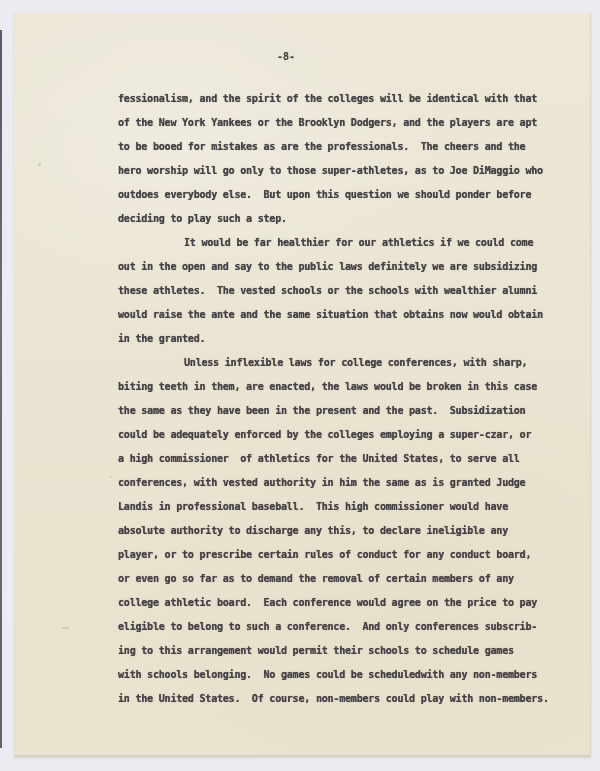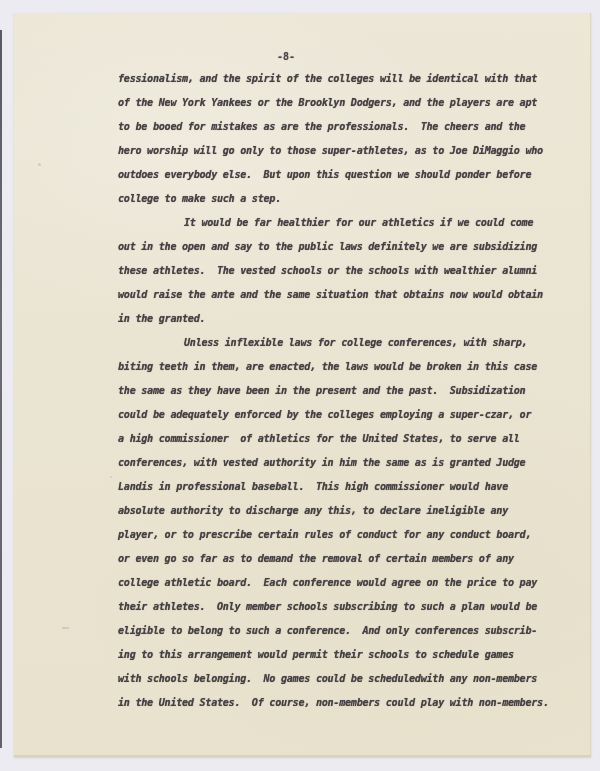--- a/index.html
+++ b/index.html
@@ -39,23 +39,22 @@
     left: 263px; top: 38px;
     font-size: 10px;
     font-weight: 700;
     color: #4a4548;
     letter-spacing: 0;
     text-shadow: 0 0 1px rgba(70,64,66,0.55);
   }
 
   .doc-body {
     position: absolute;
-    left: 104px; top: 54px;
+    left: 104px; top: 74px;
     width: 452px;
-    font-style: italic;
   }
   .paragraph { margin: 0; }
   .line {
     white-space: pre;
     font-size: 10px;
     line-height: 24px;
     font-weight: 700;
     letter-spacing: -0.2px;
     color: #454043;
     text-shadow: 0 0 1px rgba(66,60,62,0.5), 0.3px 0.3px 0.4px rgba(66,60,62,0.35);
@@ -74,42 +73,41 @@
   <div class="edge-line"></div>
   <div class="paper">
     <div class="page-number">-8-</div>
     <div class="doc-body">
         <div class="paragraph">
           <div class="line">fessionalism, and the spirit of the colleges will be identical with that</div>
           <div class="line">of the New York Yankees or the Brooklyn Dodgers, and the players are apt</div>
           <div class="line">to be booed for mistakes as are the professionals.  The cheers and the</div>
           <div class="line">hero worship will go only to those super-athletes, as to Joe DiMaggio who</div>
           <div class="line">outdoes everybody else.  But upon this question we should ponder before</div>
-          <div class="line">college to make such a step.</div>
+          <div class="line">deciding to play such a step.</div>
         </div>
         <div class="paragraph indent">
           <div class="line">It would be far healthier for our athletics if we could come</div>
           <div class="line">out in the open and say to the public laws definitely we are subsidizing</div>
           <div class="line">these athletes.  The vested schools or the schools with wealthier alumni</div>
           <div class="line">would raise the ante and the same situation that obtains now would obtain</div>
           <div class="line">in the granted.</div>
         </div>
         <div class="paragraph indent">
           <div class="line">Unless inflexible laws for college conferences, with sharp,</div>
           <div class="line">biting teeth in them, are enacted, the laws would be broken in this case</div>
           <div class="line">the same as they have been in the present and the past.  Subsidization</div>
           <div class="line">could be adequately enforced by the colleges employing a super-czar, or</div>
           <div class="line">a high commissioner  of athletics for the United States, to serve all</div>
           <div class="line">conferences, with vested authority in him the same as is granted Judge</div>
           <div class="line">Landis in professional baseball.  This high commissioner would have</div>
           <div class="line">absolute authority to discharge any this, to declare ineligible any</div>
           <div class="line">player, or to prescribe certain rules of conduct for any conduct board,</div>
           <div class="line">or even go so far as to demand the removal of certain members of any</div>
           <div class="line">college athletic board.  Each conference would agree on the price to pay</div>
-          <div class="line">their athletes.  Only member schools subscribing to such a plan would be</div>
           <div class="line">eligible to belong to such a conference.  And only conferences subscrib-</div>
           <div class="line">ing to this arrangement would permit their schools to schedule games</div>
           <div class="line">with schools belonging.  No games could be scheduledwith any non-members</div>
           <div class="line">in the United States.  Of course, non-members could play with non-members.</div>
         </div>
       </div>
     <div class="speck s1"></div>
     <div class="speck s2"></div>
     <div class="speck s3"></div>
   </div>

